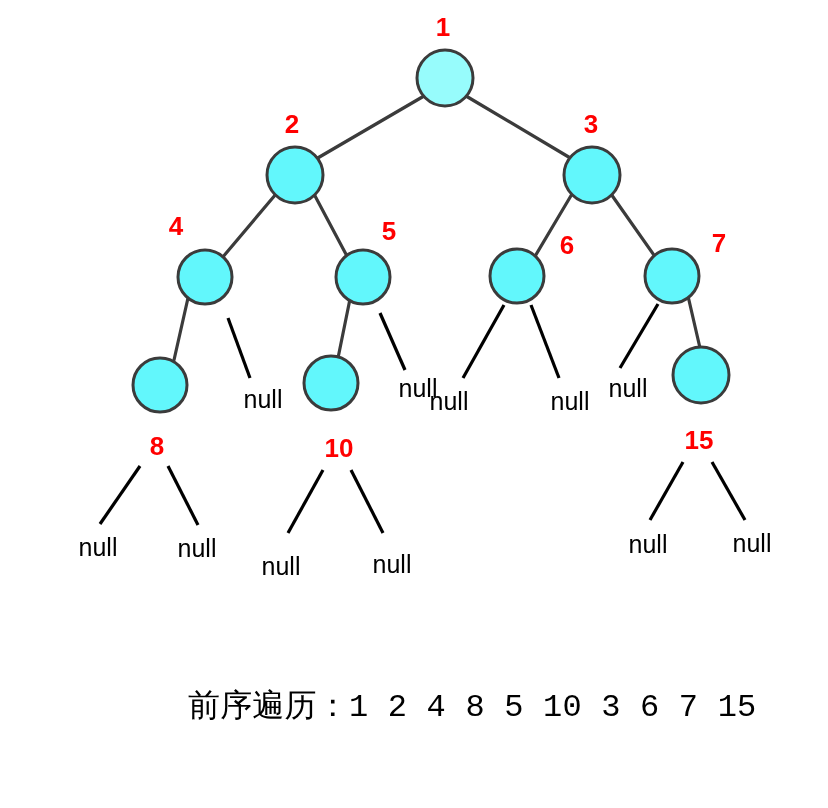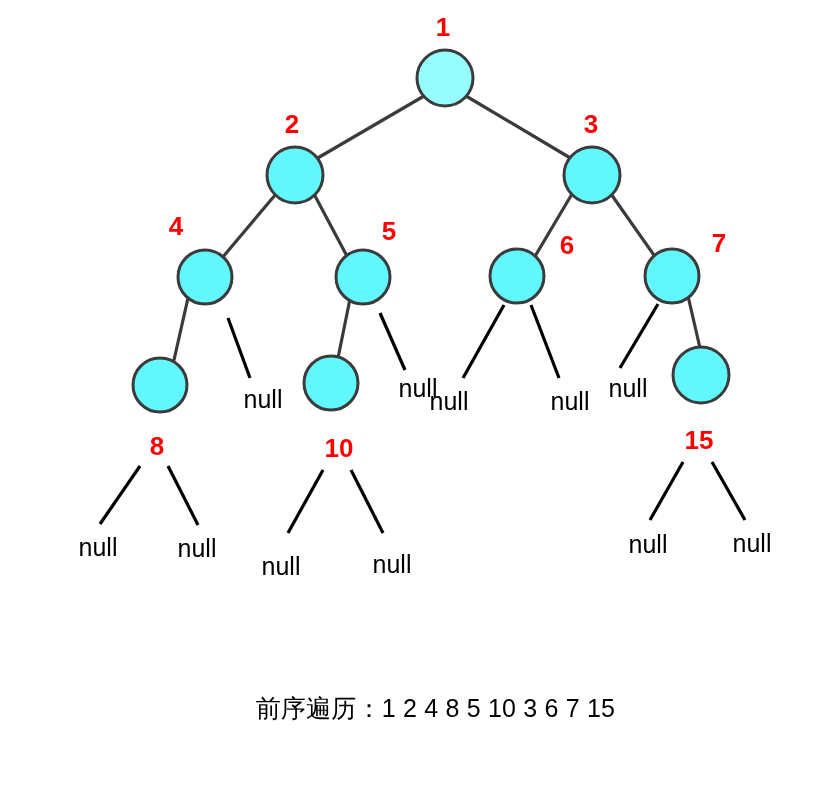--- a/index.html
+++ b/index.html
@@ -59,22 +59,22 @@
     text-anchor: middle;
   }
   .traversal-block {
     position: absolute;
     left: 0;
     top: 648px;
     width: 828px;
     text-align: center;
   }
   .traversal-row {
-    font-family: Liberation Sans, sans-serif;
-    font-size: 25px;
+    font-family: Liberation Mono, monospace;
+    font-size: 32px;
     color: #000000;
     line-height: 40px;
     white-space: pre;
     letter-spacing: 0.2px;
   }
   .traversal-row .t-label { }
   .traversal-row .t-seq { }
 </style>
 </head>
 <body>

